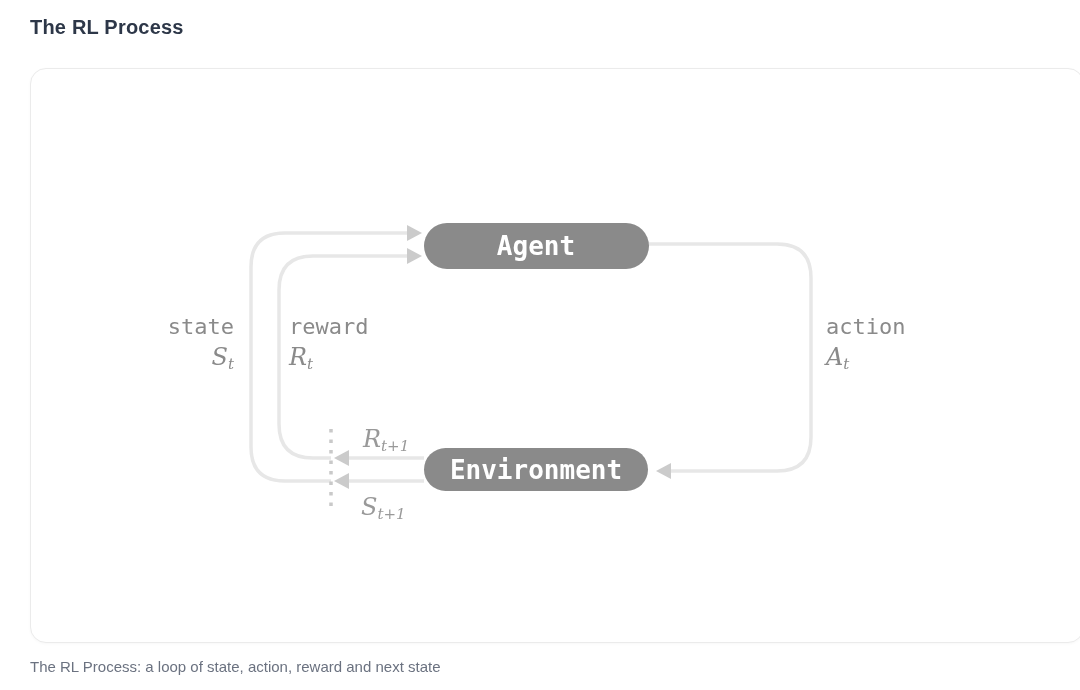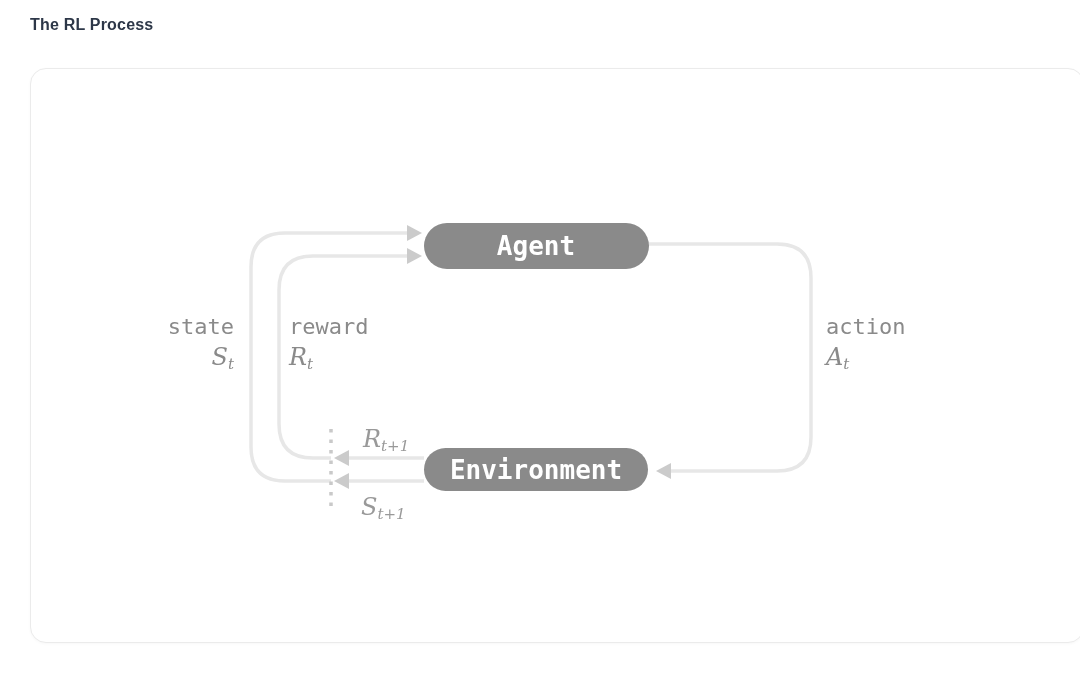--- a/index.html
+++ b/index.html
@@ -6,21 +6,21 @@
   html, body {
     width: 1080px; height: 690px;
     background: #ffffff;
     font-family: "Liberation Sans", sans-serif;
     overflow: hidden;
   }
   .page { position: relative; width: 1080px; height: 690px; }
 
   .page-title {
     position: absolute; left: 30px; top: 16px;
-    font-size: 16px; font-weight: bold; color: #2d3748;
+    font-size: 20px; font-weight: bold; color: #2d3748;
     letter-spacing: 0.2px;
   }
 
   .diagram-card {
     position: absolute; left: 30px; top: 68px;
     width: 1054px; height: 575px;
     background: #ffffff;
     border: 1.5px solid #ebebeb;
     border-radius: 16px;
     box-shadow: 0 1px 3px rgba(0,0,0,0.03);
@@ -92,14 +92,15 @@
       <text x="795" y="265" text-anchor="start" fill="#8a8a8a" class="mono-label">action</text>
       <text x="795" y="296" text-anchor="start" fill="#8a8a8a"><tspan class="math-symbol">A</tspan><tspan class="math-sub" dy="4">t</tspan></text>
 
       <text x="332" y="378" text-anchor="start" fill="#999999"><tspan class="math-symbol">R</tspan><tspan class="math-sub" dy="4">t+1</tspan></text>
 
       <text x="330" y="446" text-anchor="start" fill="#999999"><tspan class="math-symbol">S</tspan><tspan class="math-sub" dy="4">t+1</tspan></text>
 
     </svg>
   </div>
 
+  <div class="figure-caption">The RL Process: a loop of state, action, reward and next state</div>
 
 </div>
 
 </body></html>

